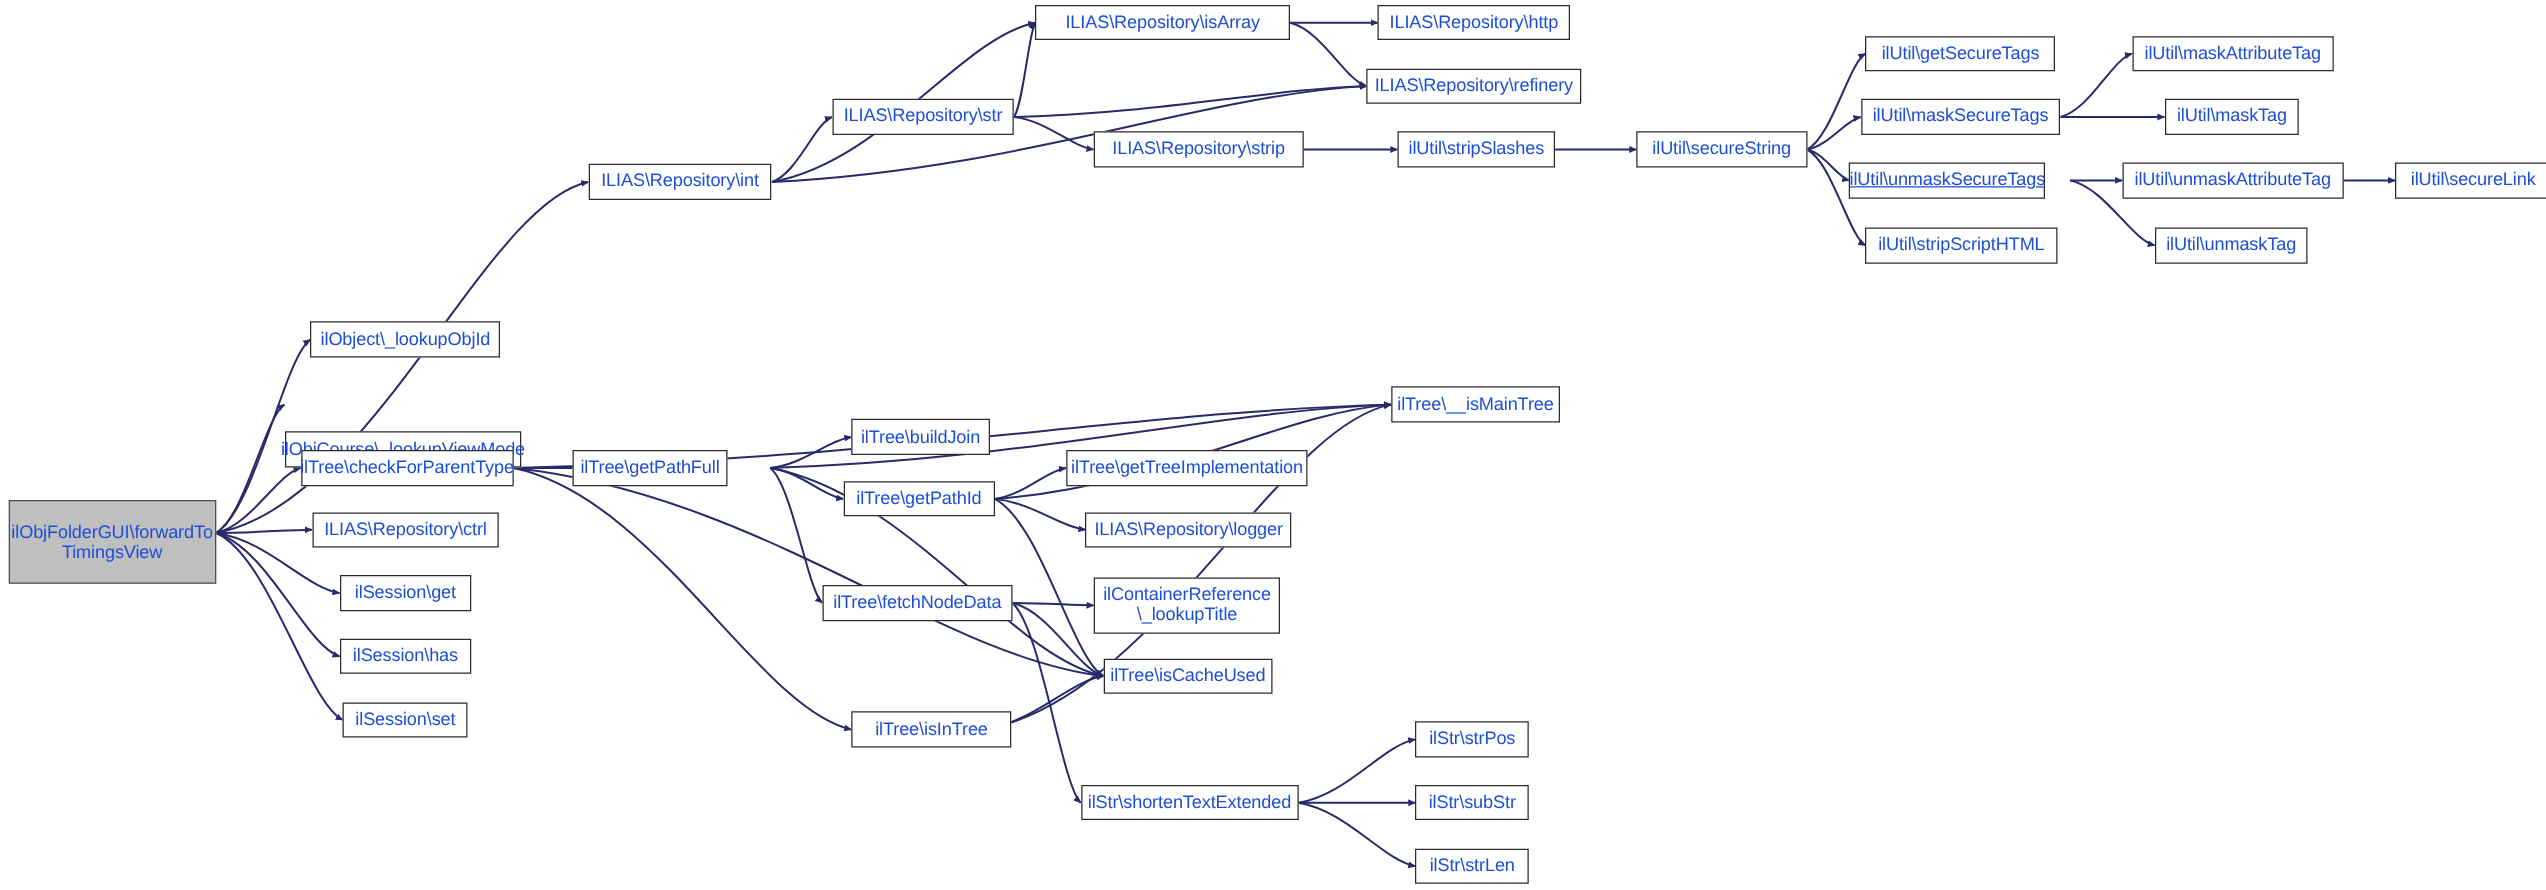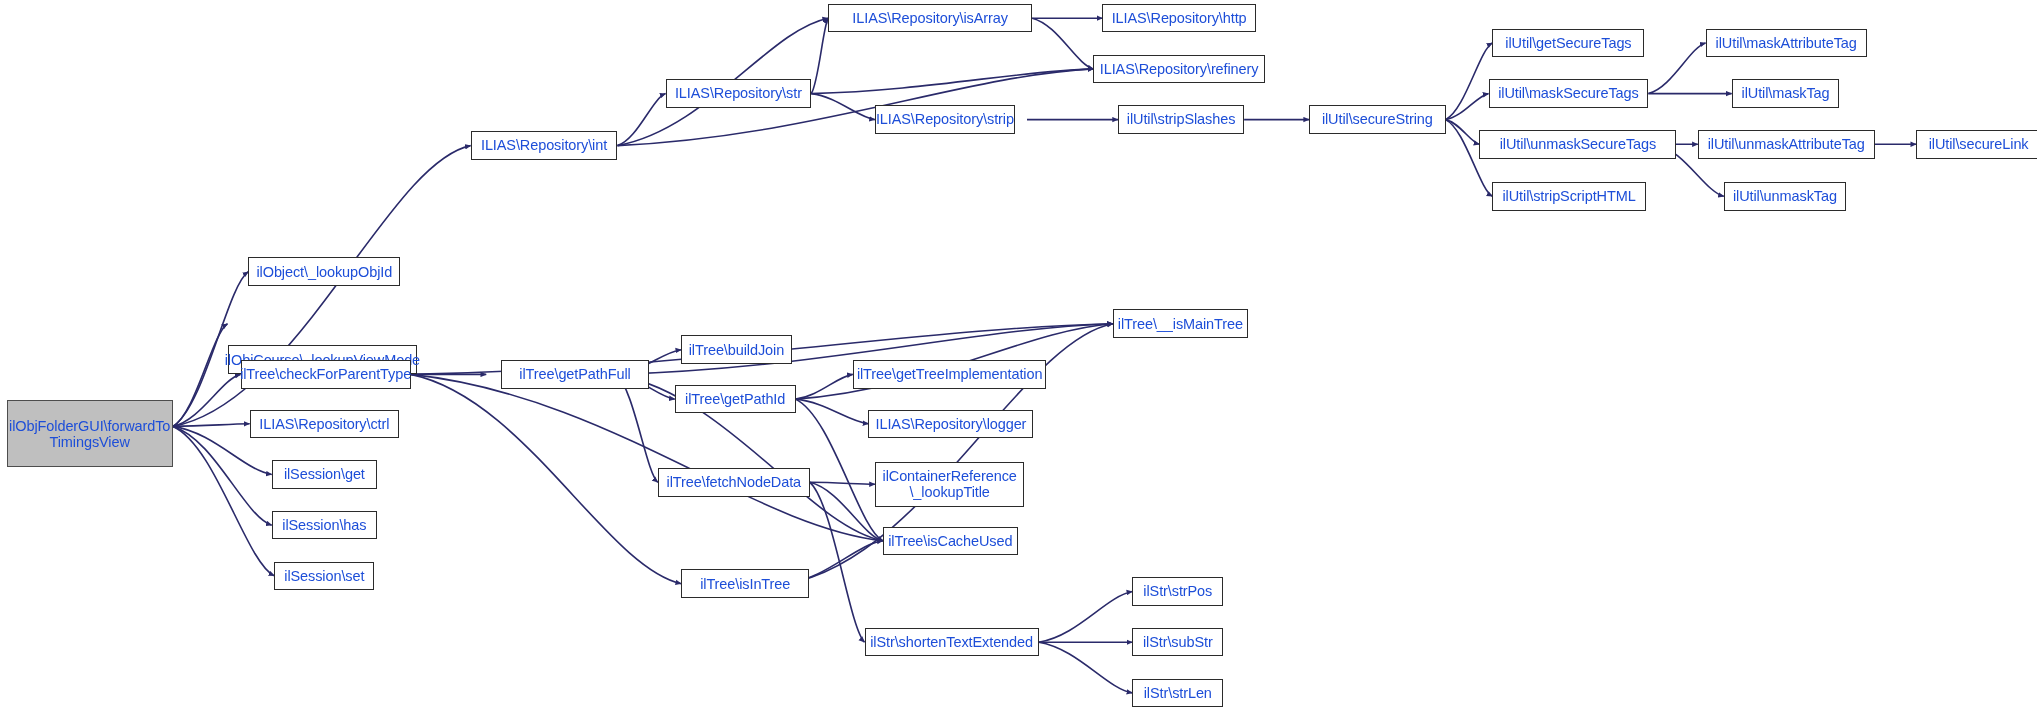--- a/index.html
+++ b/index.html
@@ -108,37 +108,37 @@
 TimingsView</div>
     <div class="node" style="left: 248.3px; top: 257.4px; width: 152.1px; height: 28.6px;">ilObject\_lookupObjId</div>
     <div class="node" style="left: 227.5px; top: 309.4px; width: 189.8px; height: 28.6px; margin-top: 36px;">ilObjCourse\_lookupViewMode</div>
     <div class="node" style="left: 240.5px; top: 360.1px; width: 170.3px; height: 28.6px;">ilTree\checkForParentType</div>
     <div class="node" style="left: 249.6px; top: 409.5px; width: 149.5px; height: 28.6px;">ILIAS\Repository\ctrl</div>
     <div class="node" style="left: 271.7px; top: 460.2px; width: 105.3px; height: 28.6px;">ilSession\get</div>
     <div class="node" style="left: 271.7px; top: 510.9px; width: 105.3px; height: 28.6px;">ilSession\has</div>
     <div class="node" style="left: 274.3px; top: 561.6px; width: 100.1px; height: 28.6px;">ilSession\set</div>
     <div class="node" style="left: 470.6px; top: 131.3px; width: 146.9px; height: 28.6px;">ILIAS\Repository\int</div>
     <div class="node" style="left: 665.6px; top: 79.3px; width: 145.6px; height: 28.6px;">ILIAS\Repository\str</div>
-    <div class="node" style="left: 874.9px; top: 105.3px; width: 140px; height: 28.6px;">ILIAS\Repository\strip</div>
+    <div class="node" style="left: 874.9px; top: 105.3px; width: 168px; height: 28.6px;">ILIAS\Repository\strip</div>
     <div class="node" style="left: 828.1px; top: 3.9px; width: 204.1px; height: 28.6px;">ILIAS\Repository\isArray</div>
     <div class="node" style="left: 1102.4px; top: 3.9px; width: 153.4px; height: 28.6px;">ILIAS\Repository\http</div>
     <div class="node" style="left: 1093.3px; top: 54.6px; width: 171.6px; height: 28.6px;">ILIAS\Repository\refinery</div>
     <div class="node" style="left: 1118px; top: 105.3px; width: 126.1px; height: 28.6px;">ilUtil\stripSlashes</div>
     <div class="node" style="left: 1309.1px; top: 105.3px; width: 136.5px; height: 28.6px;">ilUtil\secureString</div>
     <div class="node" style="left: 1492.4px; top: 28.6px; width: 152.1px; height: 28.6px;">ilUtil\getSecureTags</div>
     <div class="node" style="left: 1488.5px; top: 79.3px; width: 159.9px; height: 28.6px;">ilUtil\maskSecureTags</div>
-    <div class="node" style="left: 1479.4px; top: 130px; width: 197px; height: 28.6px;">ilUtil\unmaskSecureTags</div>
+    <div class="node" style="left: 1479.4px; top: 130px; width: 157px; height: 28.6px; text-decoration: underline;">ilUtil\unmaskSecureTags</div>
     <div class="node" style="left: 1492.4px; top: 182px; width: 153.4px; height: 28.6px;">ilUtil\stripScriptHTML</div>
     <div class="node" style="left: 1705.6px; top: 28.6px; width: 161.2px; height: 28.6px;">ilUtil\maskAttributeTag</div>
     <div class="node" style="left: 1731.6px; top: 79.3px; width: 107.9px; height: 28.6px;">ilUtil\maskTag</div>
     <div class="node" style="left: 1697.8px; top: 130px; width: 176.8px; height: 28.6px;">ilUtil\unmaskAttributeTag</div>
     <div class="node" style="left: 1723.8px; top: 182px; width: 122.2px; height: 28.6px;">ilUtil\unmaskTag</div>
     <div class="node" style="left: 1916.2px; top: 130px; width: 124.8px; height: 28.6px;">ilUtil\secureLink</div>
     <div class="node" style="left: 1112.8px; top: 309.4px; width: 135.2px; height: 28.6px;">ilTree\__isMainTree</div>
-    <div class="node" style="left: 501px; top: 360.1px; width: 148px; height: 28.6px;">ilTree\getPathFull</div>
+    <div class="node" style="left: 458px; top: 360.1px; width: 124px; height: 28.6px;">ilTree\getPathFull</div>
     <div class="node" style="left: 681.2px; top: 335.4px; width: 110.5px; height: 28.6px;">ilTree\buildJoin</div>
     <div class="node" style="left: 674.7px; top: 384.8px; width: 120.9px; height: 28.6px;">ilTree\getPathId</div>
     <div class="node" style="left: 852.8px; top: 360.1px; width: 193.7px; height: 28.6px;">ilTree\getTreeImplementation</div>
     <div class="node" style="left: 868.4px; top: 409.5px; width: 165.1px; height: 28.6px;">ILIAS\Repository\logger</div>
     <div class="node" style="left: 657.8px; top: 468px; width: 152.1px; height: 28.6px;">ilTree\fetchNodeData</div>
     <div class="node" style="left: 874.9px; top: 461.5px; width: 149.5px; height: 45.5px;">ilContainerReference
 \_lookupTitle</div>
     <div class="node" style="left: 882.7px; top: 526.5px; width: 135.2px; height: 28.6px;">ilTree\isCacheUsed</div>
     <div class="node" style="left: 681.2px; top: 569.4px; width: 128px; height: 28.6px;">ilTree\isInTree</div>
     <div class="node" style="left: 864.5px; top: 627.9px; width: 174.2px; height: 28.6px;">ilStr\shortenTextExtended</div>

